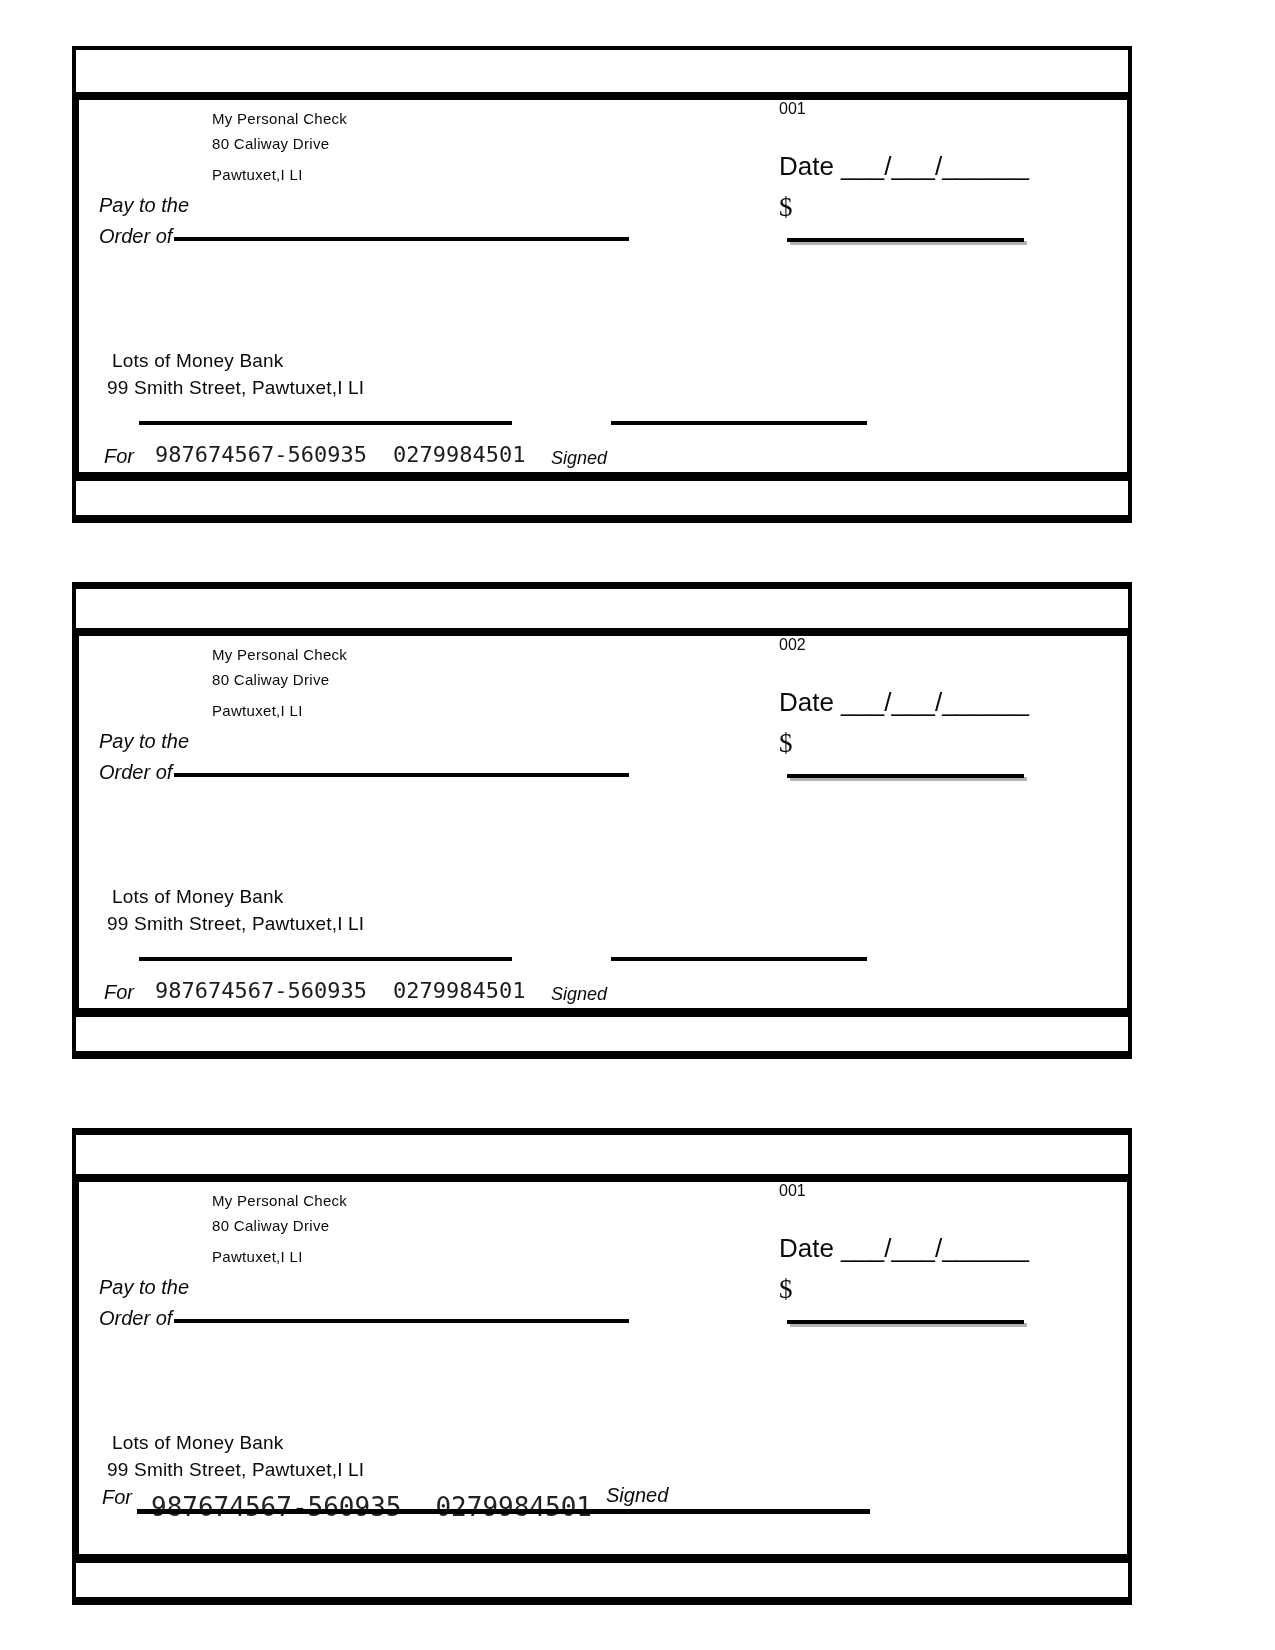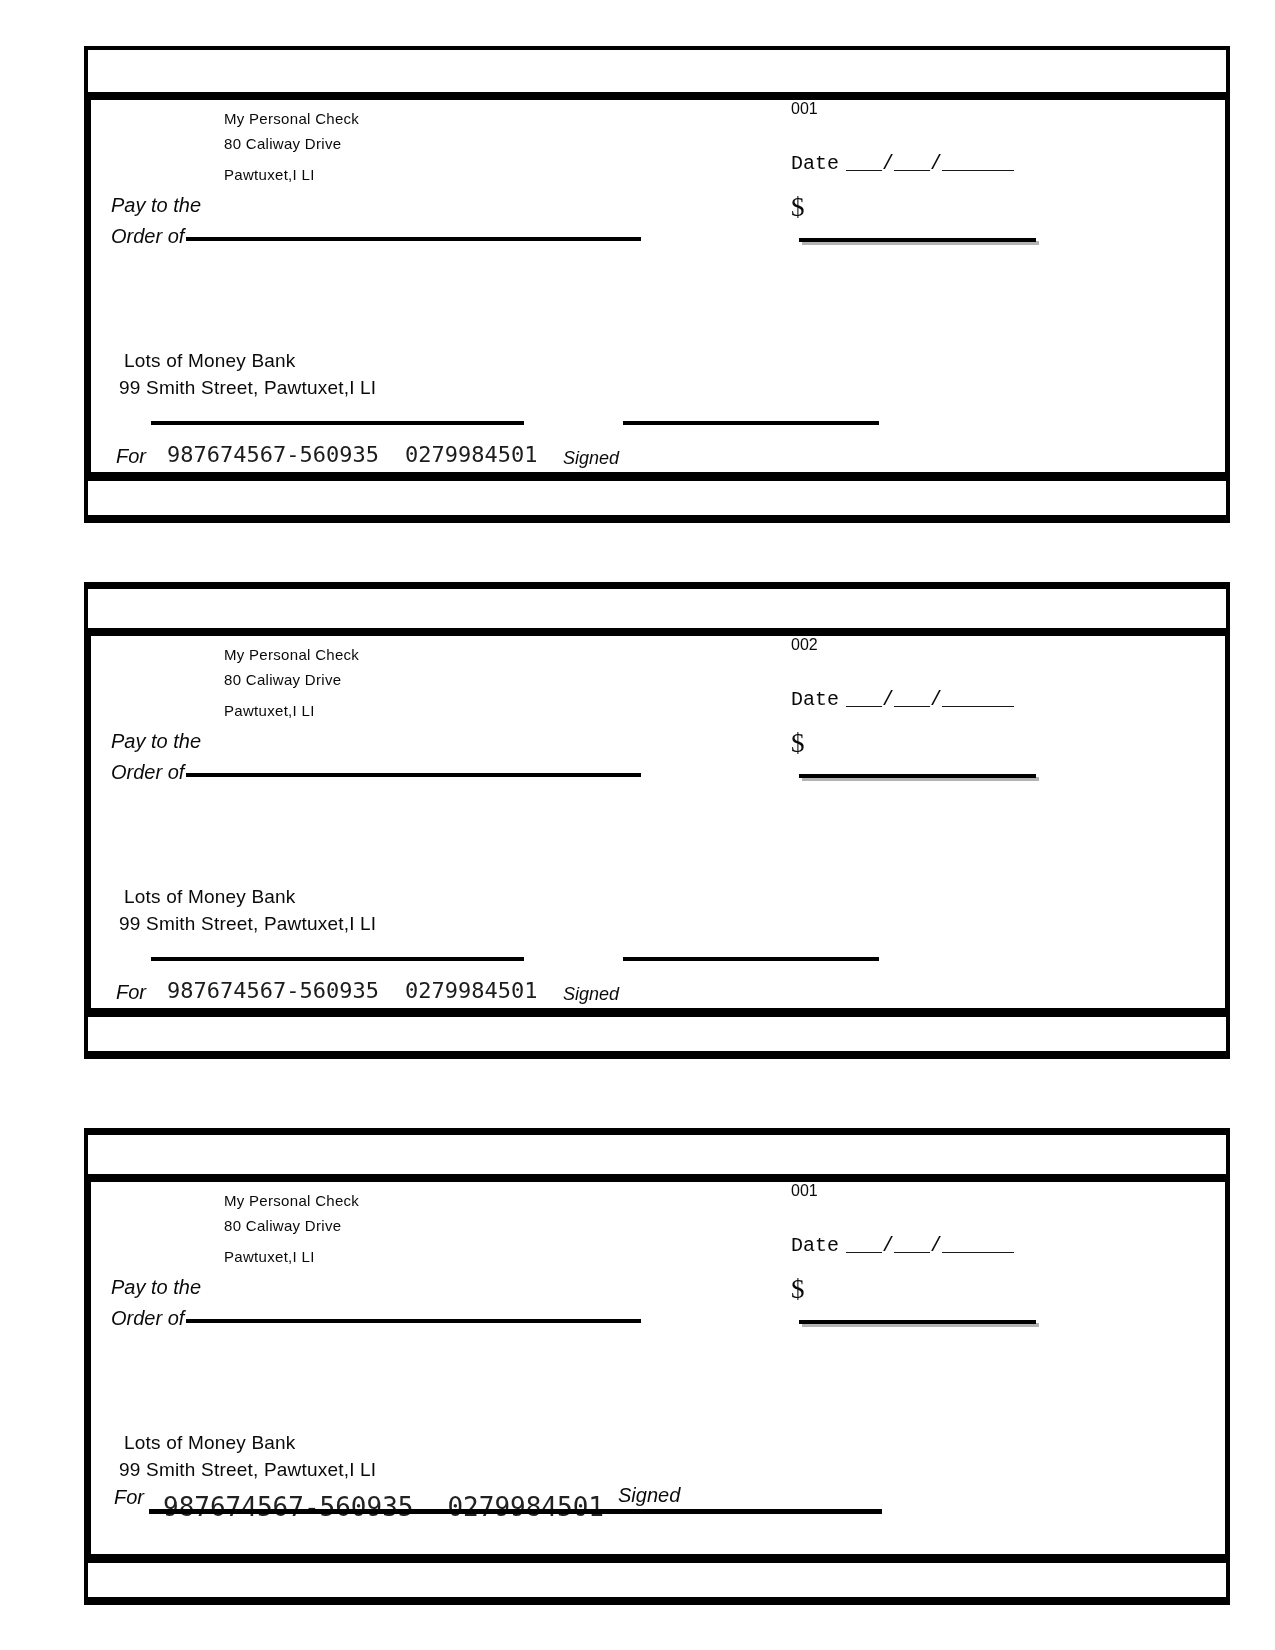--- a/index.html
+++ b/index.html
@@ -1,20 +1,20 @@
 <!DOCTYPE html>
 <html><head>
 <meta charset="utf-8">
 <style>
   html,body { margin:0; padding:0; background:#ffffff; }
   .page {
     position:relative; width:1275px; height:1650px; background:#ffffff;
     font-family:"Liberation Sans", sans-serif; color:#0a0a0a; overflow:hidden;
   }
-  .check { position:absolute; left:84px; width:1146px; height:477px; }
+  .check { position:absolute; left:72px; width:1060px; height:477px; }
   .check.pos-1 { top:46px; }
   .check.pos-2 { top:582px; }
   .check.pos-3 { top:1128px; }
 
   .strip-top {
     position:absolute; top:0; left:0; width:100%; height:46px; box-sizing:border-box;
     border:4px solid #000; border-bottom:none; background:#fff;
   }
   .check.heavy-top .strip-top { border-top-width:7px; }
   .bar { position:absolute; left:0; width:100%; background:#000; }
@@ -29,21 +29,21 @@
     position:absolute; top:54px; left:0; width:100%; height:372px; box-sizing:border-box;
     border-left:7px solid #000; border-right:5px solid #000; background:#fff;
   }
   .body > * { position:absolute; line-height:1.15; white-space:nowrap; }
 
   .payer-line  { left:133px; font-size:15px; letter-spacing:0.3px; }
   .payer-1 { top:10px; } .payer-2 { top:35px; } .payer-3 { top:66px; }
 
   .check-number { left:700px; top:0px; font-size:16px; }
 
-  .date-row { left:700px; top:52px; font-size:20px;font-family:Liberation Mono, monospace; }
+  .date-row { left:700px; top:52px; font-size:26px; }
   .date-row .blanks { margin-left:7px; letter-spacing:0px; }
 
   .pay-to { left:20px; font-style:italic; font-size:20px; }
   .pay-to-1 { top:94px;text-align:right; } .pay-to-2 { top:117px;margin-top:8px; }
   .payee-line { left:95px; top:137px; width:455px; height:4px; background:#000; }
 
   .dollar { left:700px; top:92px; font-family:"Liberation Serif", serif; font-size:27px; }
   .amount-line { left:708px; top:138px; width:237px; height:4px; background:#000;
                  box-shadow:3px 3px 0 #b3b3b3; }
 

